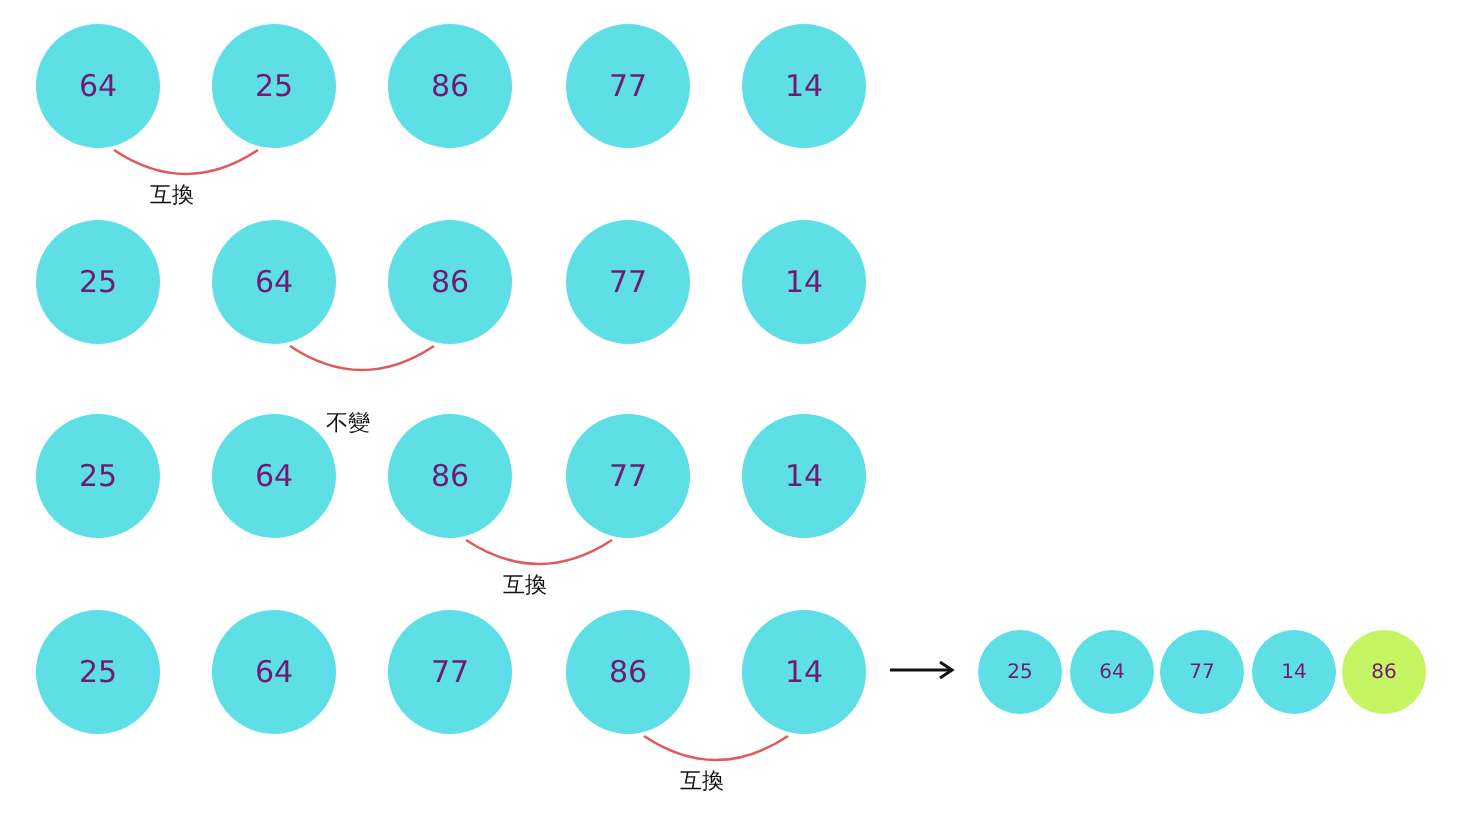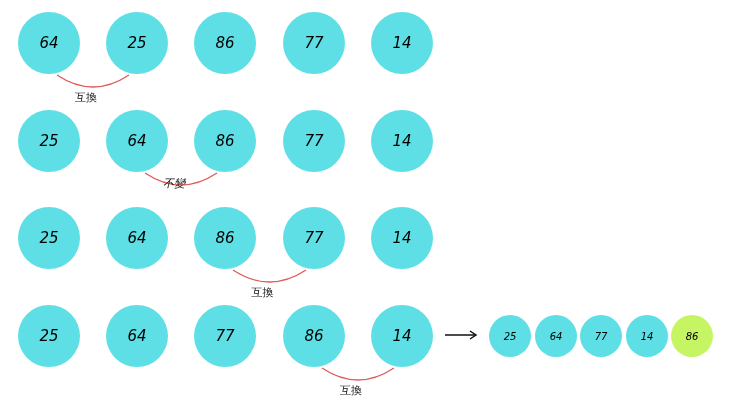--- a/index.html
+++ b/index.html
@@ -1,17 +1,17 @@
 <!DOCTYPE html>
 <html><head>
 <meta charset="utf-8">
 <style>
   html, body { margin:0; padding:0; }
   body { width:740px; height:416px; background:#ffffff; position:relative; overflow:hidden; font-family:"DejaVu Sans", sans-serif; }
-  .circle { position:absolute; border-radius:50%; background:#5edfe5; display:flex; align-items:center; justify-content:center; color:#000000;font-style:italic; }
+  .circle { position:absolute; border-radius:50%; background:#5edfe5; display:flex; align-items:center; justify-content:center; color:#701a75; }
   .big { width:62px; height:62px; font-size:15px; }
   .small { width:42px; height:42px; font-size:10px; }
   .hl { background:#c5f562; }
   .arc { position:absolute; }
   .lbl { position:absolute; font-size:11px; color:#111; }
   .arrow { position:absolute; }
 </style>
 </head>
 <body>
 
@@ -26,21 +26,21 @@
     </svg>
     <div class="lbl" style="left: 75px; top: 90px;">互換</div>
     <div class="circle big" style="left: 18px; top: 110px;">25</div>
     <div class="circle big" style="left: 106px; top: 110px;">64</div>
     <div class="circle big" style="left: 194px; top: 110px;">86</div>
     <div class="circle big" style="left: 283px; top: 110px;">77</div>
     <div class="circle big" style="left: 371px; top: 110px;">14</div>
     <svg class="arc" width="76" height="20" style="left: 143px; top: 171px;">
       <path d="M2 2 Q 38 26 74 2" stroke="#e05a5a" stroke-width="1.3" fill="none"></path>
     </svg>
-    <div class="lbl" style="left: 163px; top: 176px; font-style: italic;">不變</div>
+    <div class="lbl" style="left: 163px; top: 204px;">不變</div>
     <div class="circle big" style="left: 18px; top: 207px;">25</div>
     <div class="circle big" style="left: 106px; top: 207px;">64</div>
     <div class="circle big" style="left: 194px; top: 207px;">86</div>
     <div class="circle big" style="left: 283px; top: 207px;">77</div>
     <div class="circle big" style="left: 371px; top: 207px;">14</div>
     <svg class="arc" width="77" height="20" style="left: 231px; top: 268px;">
       <path d="M2 2 Q 38.5 26 75 2" stroke="#e05a5a" stroke-width="1.3" fill="none"></path>
     </svg>
     <div class="lbl" style="left: 251.5px; top: 285px;">互換</div>
     <div class="circle big" style="left: 18px; top: 305px;">25</div>

